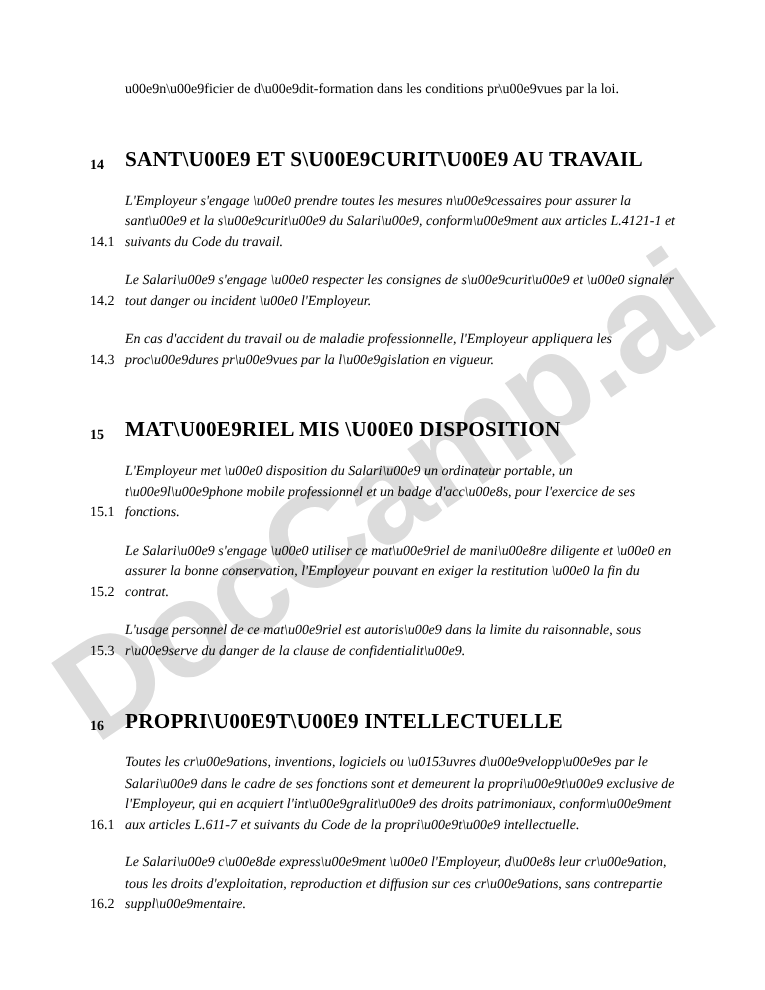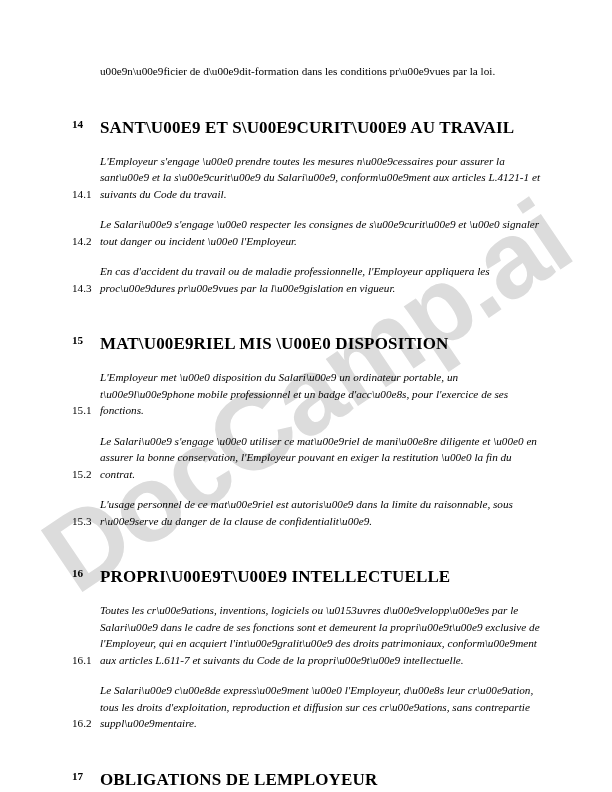--- a/index.html
+++ b/index.html
@@ -61,21 +61,21 @@
   .cont-para {
     margin: 0 0 0 28px;
     font-size: 11.2px;
     line-height: 16.5px;
     text-align: left;
   }
 
   
   .section-heading {
     display: flex;
-    align-items: flex-start;
+    align-items: flex-end;
     margin-top: 38px;
     margin-bottom: 0;
   }
   .section-heading .num {
     width: 28px;
     flex: 0 0 28px;
     font-weight: 700;
     font-size: 11.2px;
     text-align: left;
     padding-left: 0;
@@ -161,19 +161,15 @@
     </div>
     <div class="clause first-clause">
       <span class="num">16.1</span>
       <span class="body">Toutes les cr\u00e9ations, inventions, logiciels ou \u0153uvres d\u00e9velopp\u00e9es par le Salari\u00e9 dans le cadre de ses fonctions sont et demeurent la propri\u00e9t\u00e9 exclusive de l'Employeur, qui en acquiert l'int\u00e9gralit\u00e9 des droits patrimoniaux, conform\u00e9ment aux articles L.611-7 et suivants du Code de la propri\u00e9t\u00e9 intellectuelle.</span>
     </div>
     <div class="clause">
       <span class="num">16.2</span>
       <span class="body">Le Salari\u00e9 c\u00e8de express\u00e9ment \u00e0 l'Employeur, d\u00e8s leur cr\u00e9ation, tous les droits d'exploitation, reproduction et diffusion sur ces cr\u00e9ations, sans contrepartie suppl\u00e9mentaire.</span>
     </div>
 
-    <div class="section-heading">
-      <span class="num">17</span>
-      <span class="title">OBLIGATIONS DE LEMPLOYEUR</span>
-    </div>
 
   </div>
 </div>
 
 </body></html>

